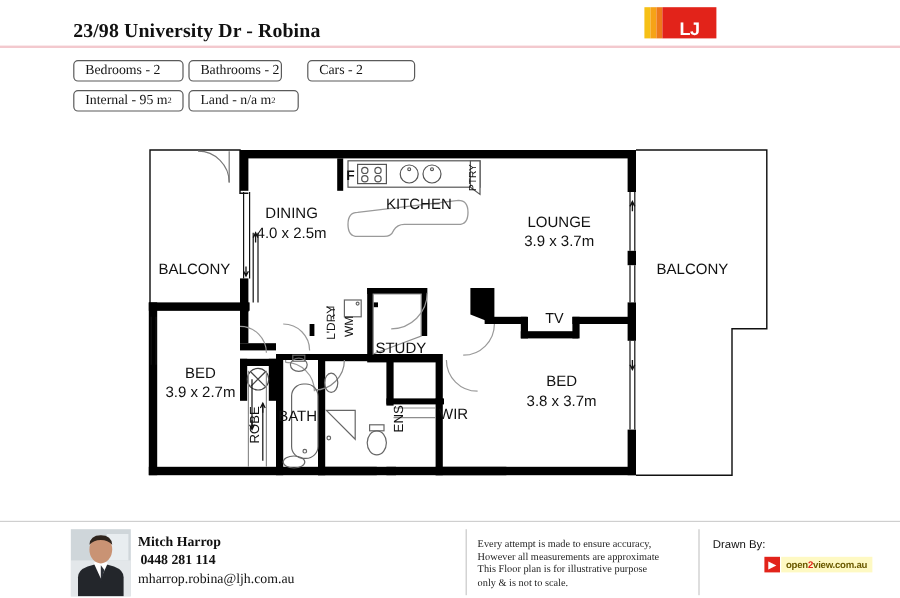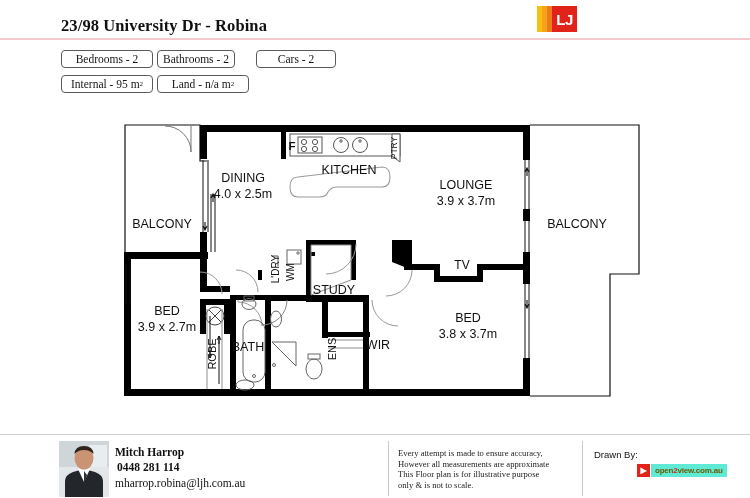--- a/index.html
+++ b/index.html
@@ -45,24 +45,24 @@
     left: 537px; top: 6px;
     height: 26px;
     display: flex;
     align-items: stretch;
   }
   .lj-stripe { width: 5px; }
   .lj-s1 { background: #f6c016; }
   .lj-s2 { background: #f6a317; }
   .lj-s3 { background: #ee7a1b; }
   #lj-redbox {
-    width: 25px;
+    width: 45px;
     background: #e2231a;
     display: flex;
-    align-items: center;
+    align-items: flex-end;
     justify-content: center;
   }
   #lj-redbox span {
     color: #fff;
     font-family: "Liberation Sans", sans-serif;
     font-size: 15px;
     font-weight: bold;
     line-height: 1;
     letter-spacing: -0.5px;
   }
@@ -82,33 +82,32 @@
 
   
   .badge {
     position: absolute;
     height: 18px;
     border: 1px solid #5a5a5a;
     border-radius: 4px;
     background: #fff;
     display: flex;
     align-items: center;
-    justify-content: center;
     font-family: "Liberation Serif", serif;
     font-size: 11.5px;
     color: #151515;
     white-space: nowrap;
     padding: 0 9px;
     box-sizing: border-box;
   }
   .badge sup { font-size: 7px; vertical-align: super; }
 
   #badge-bedrooms  { left: 61px;  top: 50px; width: 92px; }
   #badge-bathrooms { left: 157px; top: 50px; width: 78px; }
-  #badge-cars      { left: 256px; top: 50px; width: 80px; }
+  #badge-cars      { left: 256px; top: 50px; width: 90px; }
   #badge-internal  { left: 61px;  top: 75px; width: 92px; }
   #badge-land      { left: 157px; top: 75px; width: 92px; }
 
   
   #floorplan {
     position: absolute;
     left: 0; top: 104px;
     width: 750px; height: 322px;
   }
   #floorplan svg { display: block; }
@@ -192,21 +191,21 @@
     align-items: center;
     justify-content: center;
   }
   #o2v-icon span {
     color: #fff;
     font-size: 8px;
     font-weight: bold;
     line-height: 1;
   }
   #o2v-band {
-    background: #5eead4;
+    background: #fef9c3;
     display: flex;
     align-items: center;
     padding: 0 4px;
     margin-left: 1px;
   }
   #o2v-band span {
     font-size: 8px;
     font-weight: bold;
     color: #6b5a00;
     letter-spacing: -0.2px;

